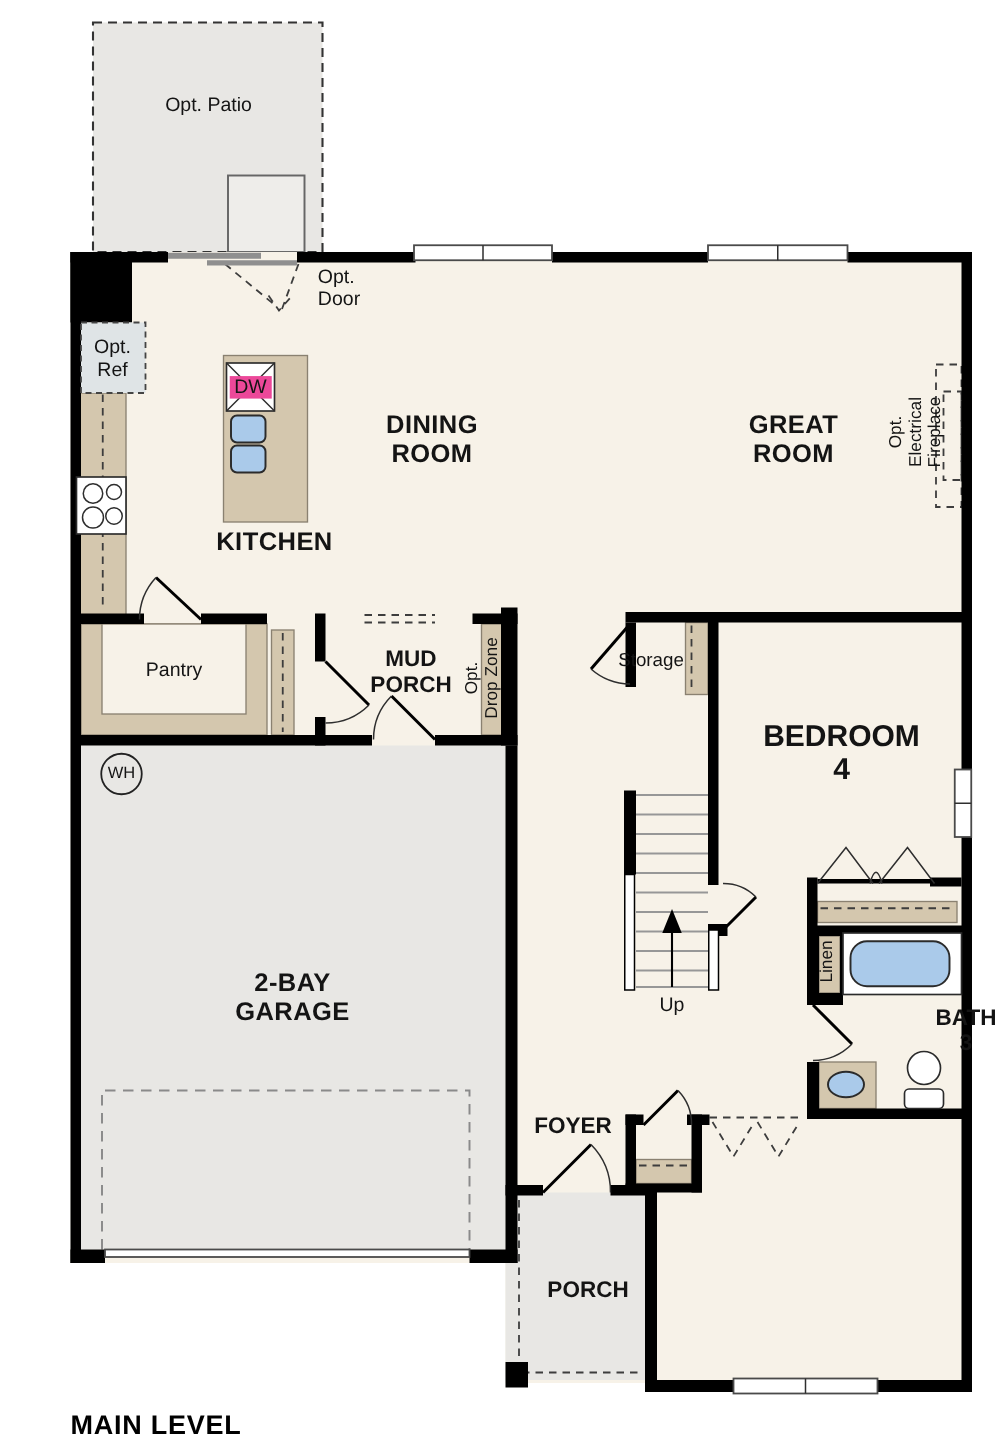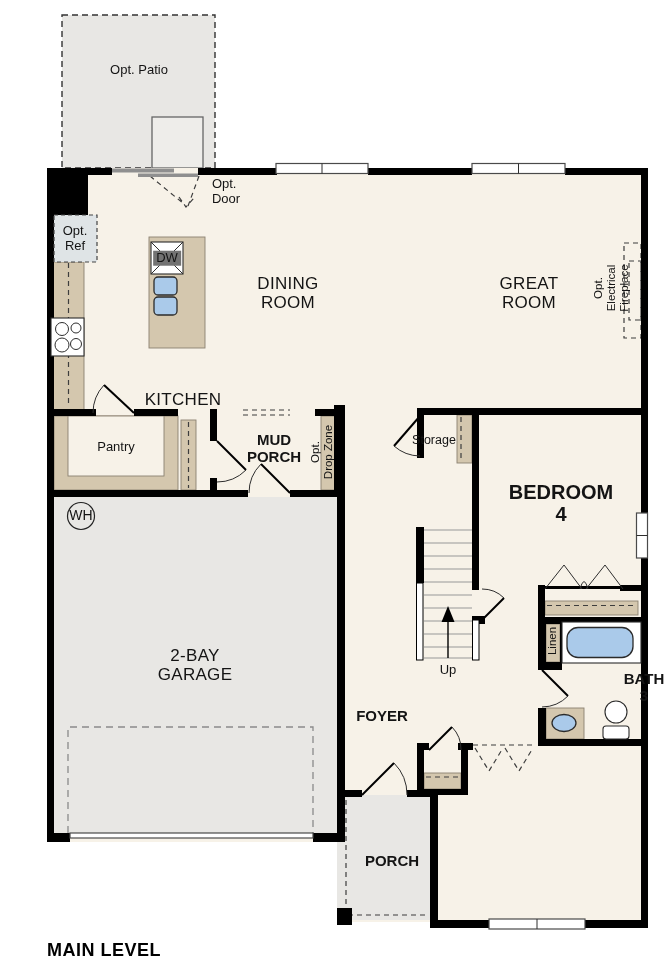--- a/index.html
+++ b/index.html
@@ -16,28 +16,28 @@
   .win{fill:#fff;stroke:#4a4a4a;stroke-width:1.2;}
   .dash{stroke:#3d3d3d;stroke-width:1.2;stroke-dasharray:5 4;fill:none;}
   .dashg{stroke:#8a8a8a;stroke-width:1.3;stroke-dasharray:7 5;fill:none;}
   .leaf{stroke:#000;stroke-width:2;fill:none;}
   .arc{stroke:#2e2e2e;stroke-width:1;fill:none;}
   .tread{stroke:#979797;stroke-width:1.2;}
   .thin{stroke:#2e2e2e;stroke-width:1;fill:none;}
   
   .lbl{position:absolute;color:#141414;text-align:center;white-space:pre-line;
        line-height:1.12;transform:translate(-50%,-50%);}
-  .room{font-weight:normal;font-size:17px;letter-spacing:.3px;}
+  .room{font-weight:bold;font-size:17px;letter-spacing:.3px;}
   .room-m{font-weight:bold;font-size:20px;}
   .room-s{font-weight:bold;font-size:15px;}
   .ann{font-size:13px;}
   .ann-s{font-size:11.5px;}
   .rot{transform:translate(-50%,-50%) rotate(-90deg);}
-  .dw-lbl{background:#737373;padding:0 3px;font-size:13px;}
-  .wh-lbl{font-size:14px;text-align:center;}
+  .dw-lbl{background:#ec4899;padding:0 3px;font-size:13px;}
+  .wh-lbl{font-size:11px;text-align:center;}
   .title{position:absolute;left:47px;top:940px;font-weight:bold;font-size:18px;
          letter-spacing:.5px;color:#000;transform:none;text-align:right;}
 </style>
 </head>
 <body>
 
 <div class="plan">
 <svg width="664" height="966" viewBox="0 0 664 966">
 
   <g>
@@ -184,30 +184,30 @@
 Door</div>
   <div class="lbl ann" style="left:75px;top:239px;">Opt.
 Ref</div>
   <div class="lbl dw-lbl" style="left:167px;top:258px;">DW</div>
   <div class="lbl room" style="left:288px;top:293px;">DINING
 ROOM</div>
   <div class="lbl room" style="left:529px;top:293px;">GREAT
 ROOM</div>
   <div class="lbl ann-s rot" style="left:611px;top:288px;">Opt. Electrical
 Fireplace</div>
-  <div class="lbl room" style="left:183px;top:400px;">KITCHEN</div>
+  <div class="lbl room" style="left:183px;top:361px;">KITCHEN</div>
   <div class="lbl ann" style="left:116px;top:447px;">Pantry</div>
   <div class="lbl room-s" style="left:274px;top:449px;">MUD
 PORCH</div>
   <div class="lbl ann-s rot" style="left:322px;top:452px;">Opt.
 Drop Zone</div>
   <div class="lbl ann" style="left:434px;top:440px;font-size:12.5px;">Storage</div>
   <div class="lbl room-m" style="left:561px;top:503px;">BEDROOM 4</div>
   <div class="lbl wh-lbl" style="left:81px;top:516px;">WH</div>
   <div class="lbl room" style="left:195px;top:665px;">2-BAY
 GARAGE</div>
   <div class="lbl ann" style="left:448px;top:670px;">Up</div>
   <div class="lbl ann-s rot" style="left:552px;top:641px;">Linen</div>
   <div class="lbl room-s" style="left:604px;top:688px;margin-left:40px;">BATH 3</div>
-  <div class="lbl room-s" style="left:382px;top:716px;">FOYER</div>
+  <div class="lbl room-s" style="left:382px;top:752px;">FOYER</div>
   <div class="lbl room-s" style="left:392px;top:861px;">PORCH</div>
   <div class="lbl title">MAIN LEVEL</div>
 </div>
 
 </body></html>

